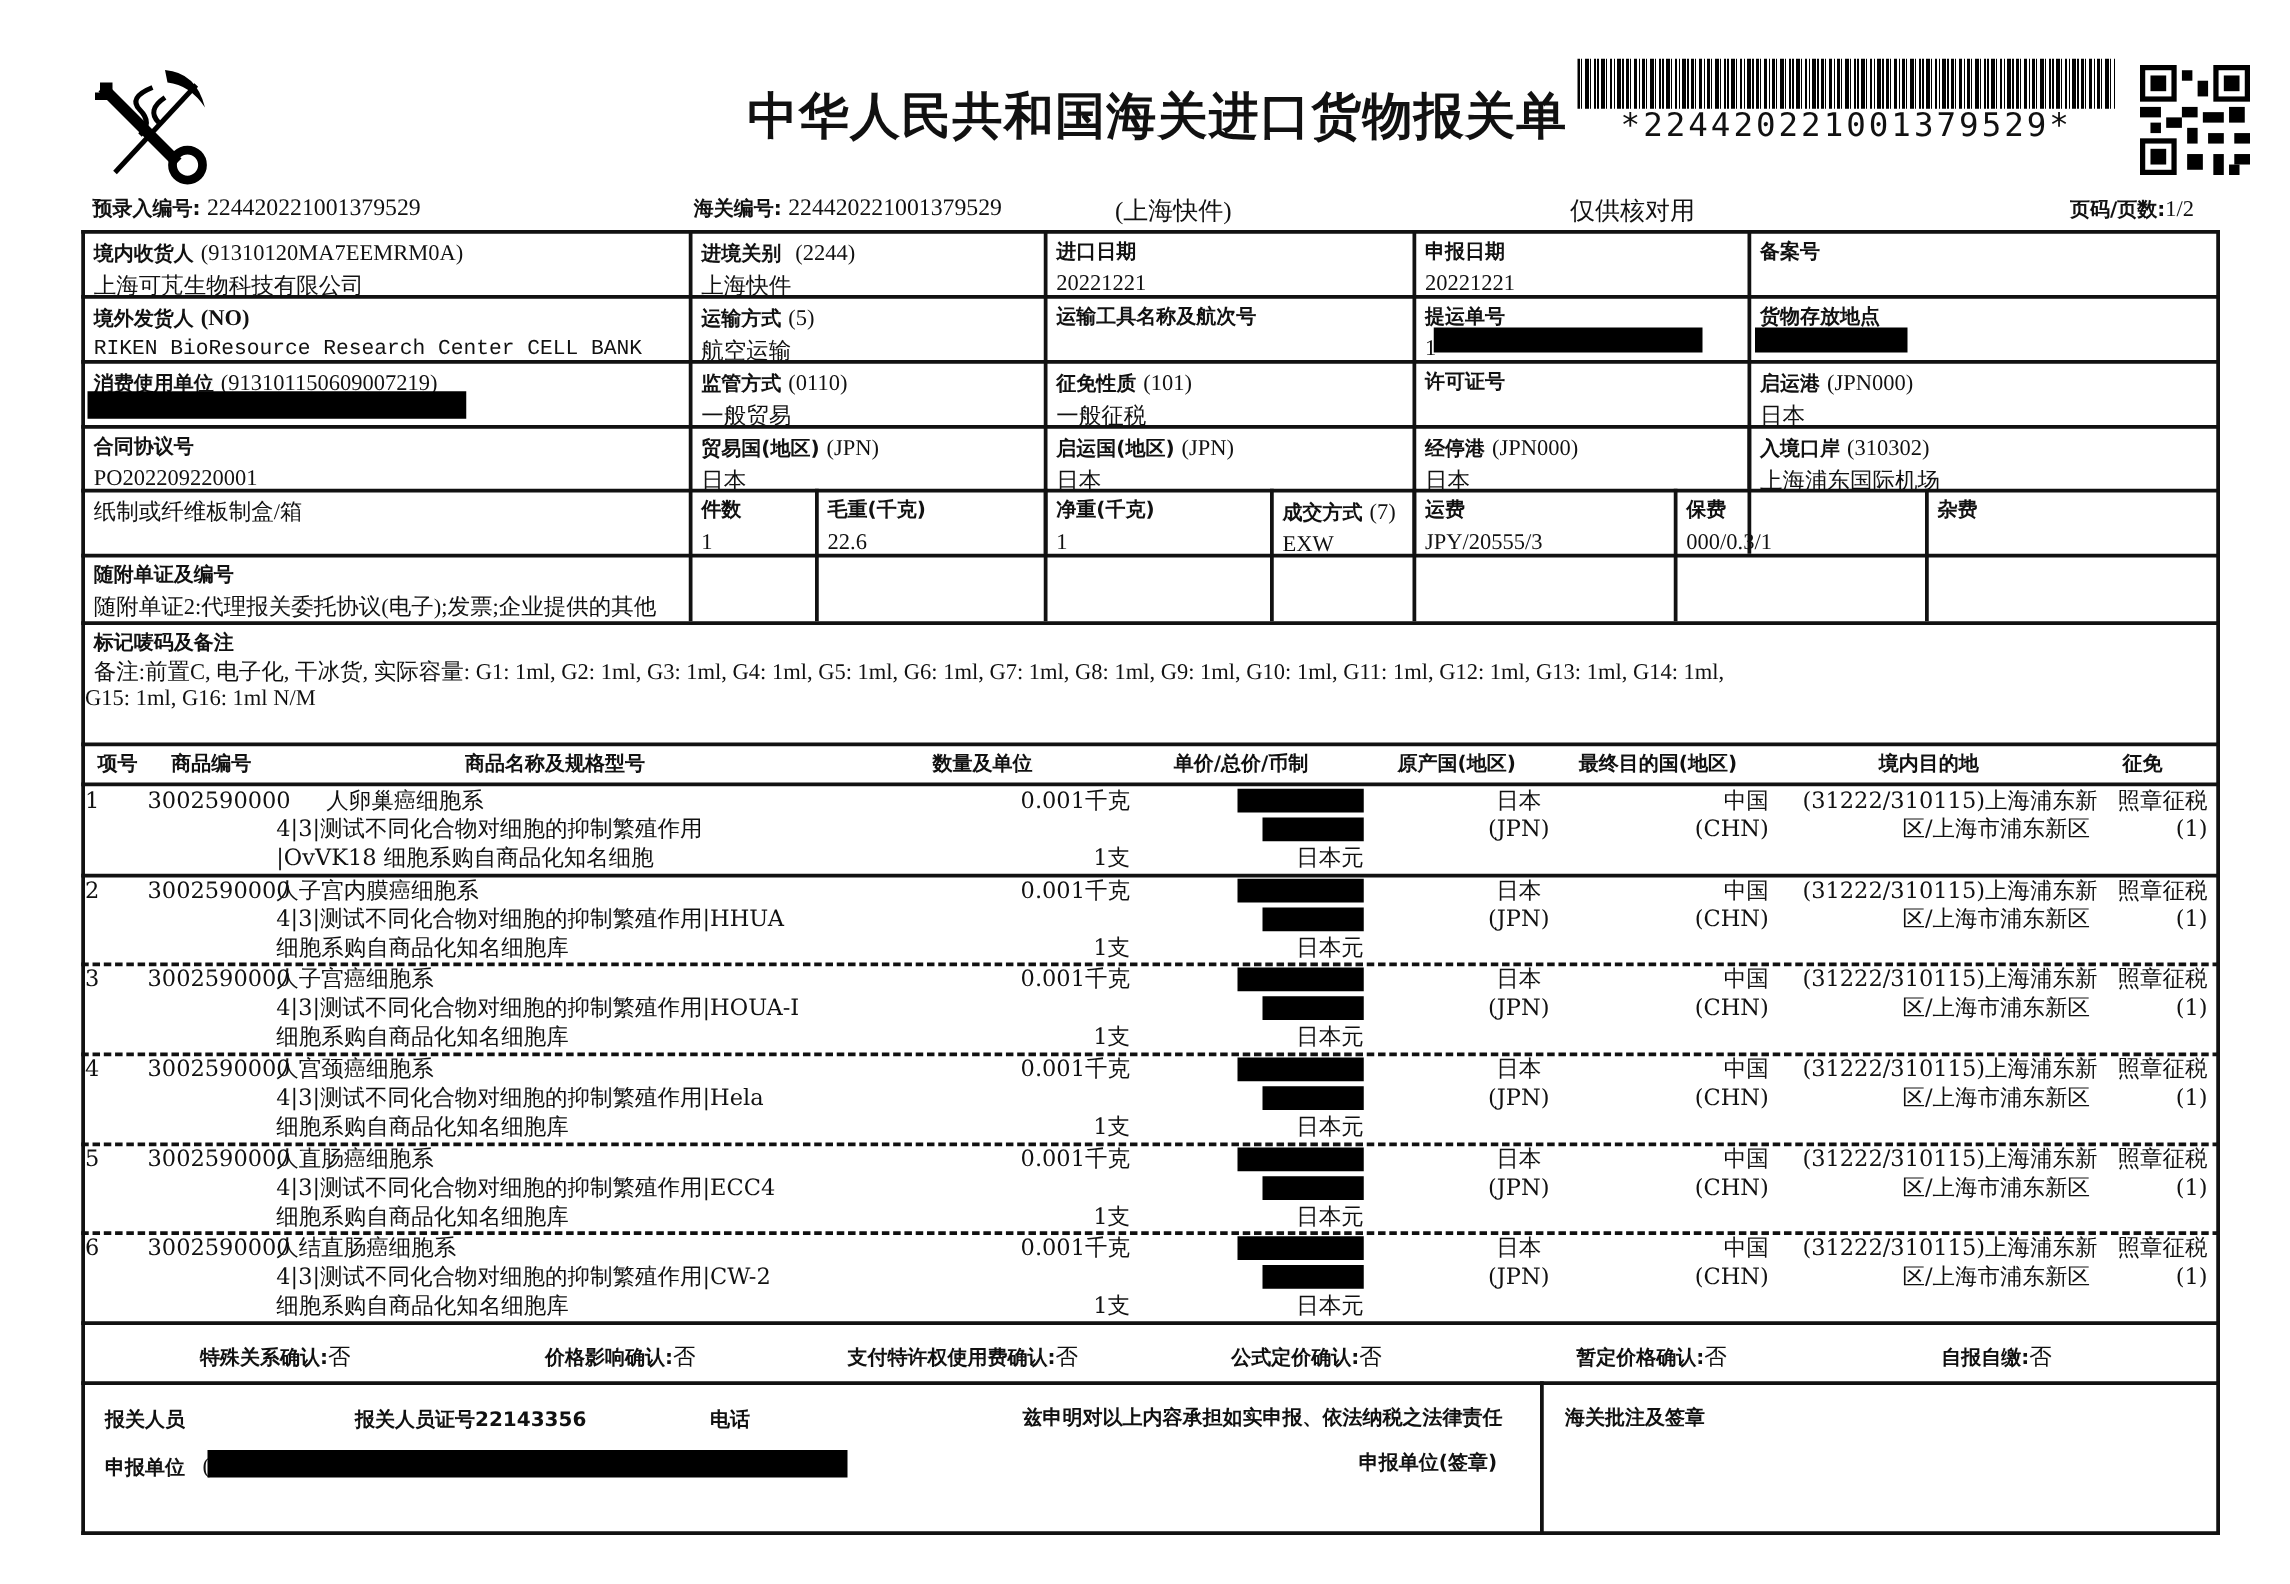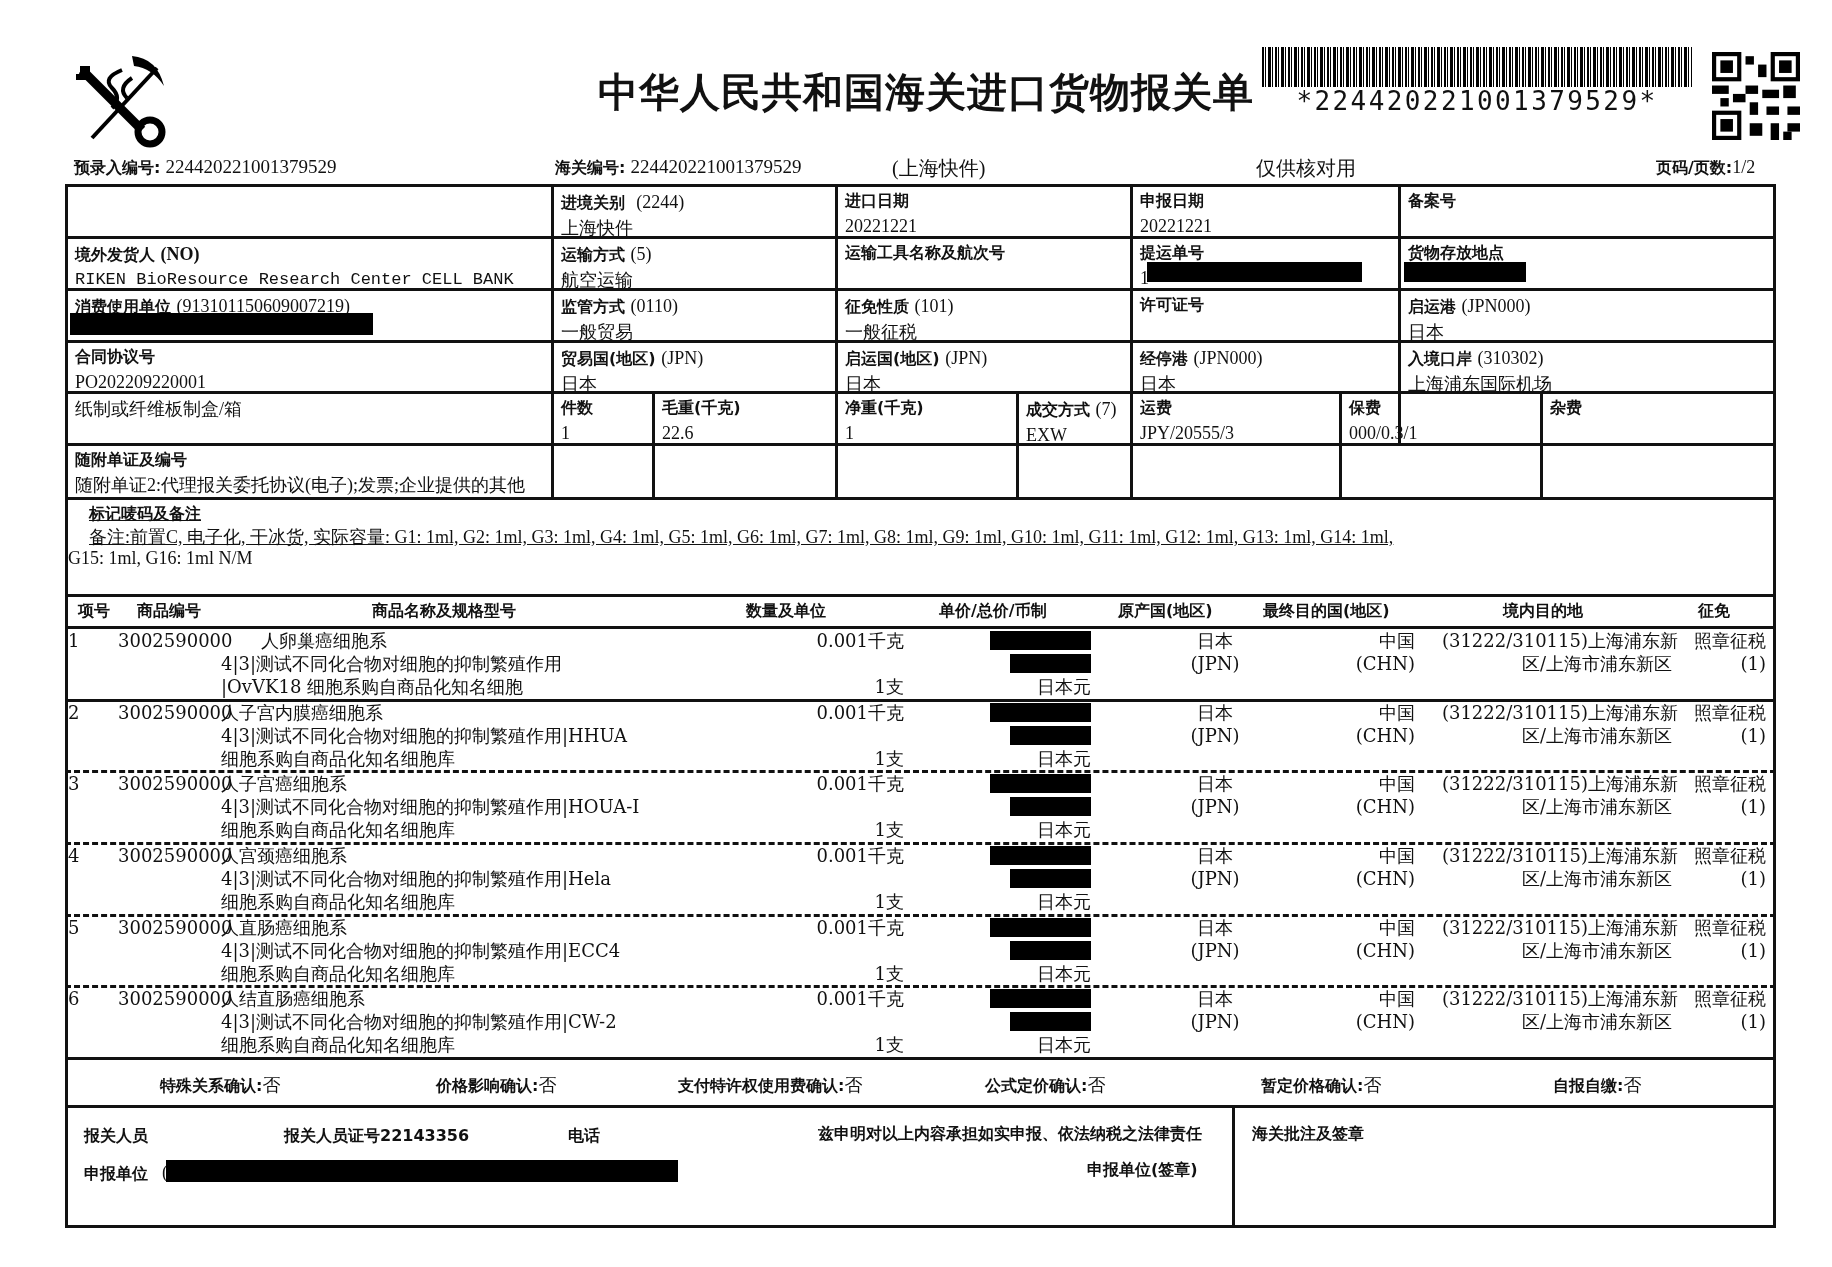--- a/index.html
+++ b/index.html
@@ -118,20 +118,22 @@
 <div class="vline" style="left:652px;top:391px;height:106px;"></div>
 <div class="vline" style="left:835px;top:391px;height:106px;"></div>
 <div class="vline" style="left:1016px;top:391px;height:106px;"></div>
 <div class="vline" style="left:1130px;top:391px;height:106px;"></div>
 <div class="vline" style="left:1339px;top:391px;height:106px;"></div>
 <div class="vline" style="left:1540px;top:391px;height:106px;"></div>
 
 <div class="vline" style="left:1232px;top:1105px;height:122px;"></div>
 
 <div class="cell" style="left:68px;top:187px;width:483px;">
+  <span class="lbl"><span>境内收货人</span> <span class="val" style="display:inline;font-weight:normal;">(91310120MA7EEMRM0A)</span></span>
+  <span class="val">上海可芃生物科技有限公司</span>
 </div>
 <div class="cell" style="left:554px;top:187px;width:281px;">
   <span class="lbl"><span>进境关别</span>&nbsp; <span class="val" style="display:inline;font-weight:normal;">(2244)</span></span>
   <span class="val">上海快件</span>
 </div>
 <div class="cell" style="left:838px;top:187px;width:292px;">
   <span class="lbl">进口日期</span>
   <span class="val">20221221</span>
 </div>
 <div class="cell" style="left:1133px;top:187px;width:265px;">
@@ -239,21 +241,21 @@
 <div class="cell" style="left:1543px;top:394px;width:273px;">
   <span class="lbl">杂费</span>
   <span class="val"></span>
 </div>
 
 <div class="cell" style="left:68px;top:446px;width:1705px;">
   <span class="lbl">随附单证及编号</span>
   <span class="val">随附单证2:代理报关委托协议(电子);发票;企业提供的其他</span>
 </div>
 
-<div class="cell" style="left:68px;top:500px;width:1705px;padding-left:21px;text-decoration:underline;">
+<div class="cell" style="left:68px;top:500px;width:1705px;padding-left:7px;">
   <span class="lbl">标记唛码及备注</span>
   <span class="val" style="line-height:23px;">备注:前置C, 电子化, 干冰货, 实际容量: G1: 1ml, G2: 1ml, G3: 1ml, G4: 1ml, G5: 1ml, G6: 1ml, G7: 1ml, G8: 1ml, G9: 1ml, G10: 1ml, G11: 1ml, G12: 1ml, G13: 1ml, G14: 1ml,</span>
 </div>
 <div class="abs val" style="left:68px;top:547px;line-height:23px;white-space:nowrap;">G15: 1ml, G16: 1ml N/M</div>
 
 <div class="colhdr" style="left:78px;">项号</div>
 <div class="colhdr" style="left:137px;">商品编号</div>
 <div class="colhdr" style="left:372px;">商品名称及规格型号</div>
 <div class="colhdr" style="left:746px;">数量及单位</div>
 <div class="colhdr" style="left:939px;">单价/总价/币制</div>

